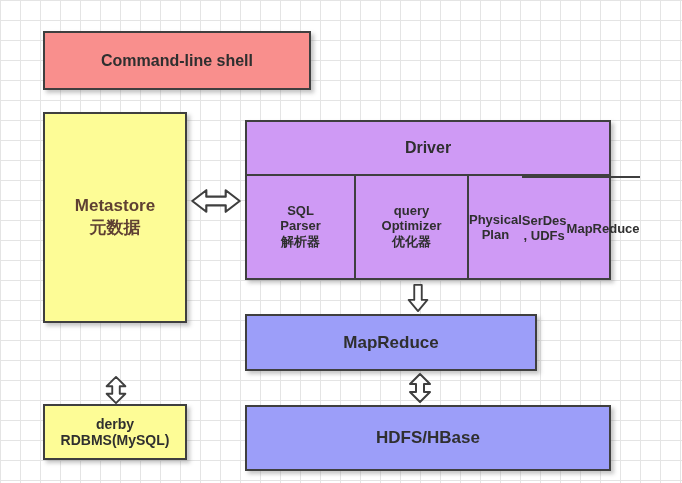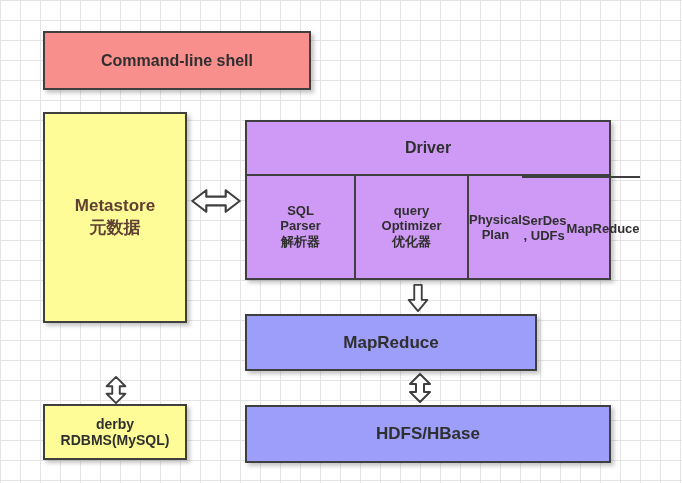--- a/index.html
+++ b/index.html
@@ -47,21 +47,21 @@
     display:flex; align-items:center; justify-content:center;
     font-size:13px; text-align:center;
   }
   .col-sql{flex:0 0 109px; border-right:2px solid var(--border);}
   .col-query{flex:0 0 113px; border-right:2px solid var(--border);}
   .col-right{flex:1; display:flex; flex-direction:row;}
   .col-right .driver-cell{flex:1;}
   .col-right .driver-cell + .driver-cell{border-top:2px solid var(--border);}
 
   .mapreduce{left:245px; top:314px; width:292px; height:57px; font-size:17px;}
-  .hdfs{left:245px; top:405px; width:366px; height:58px; font-size:17px;}
+  .hdfs{left:245px; top:405px; width:366px; height:66px; font-size:17px;}
 
   .arrow{position:absolute;}
   .arrow svg{display:block;}
 </style>
 </head>
 <body>
 
 <div class="canvas">
 
   <div class="box pink cmd">

